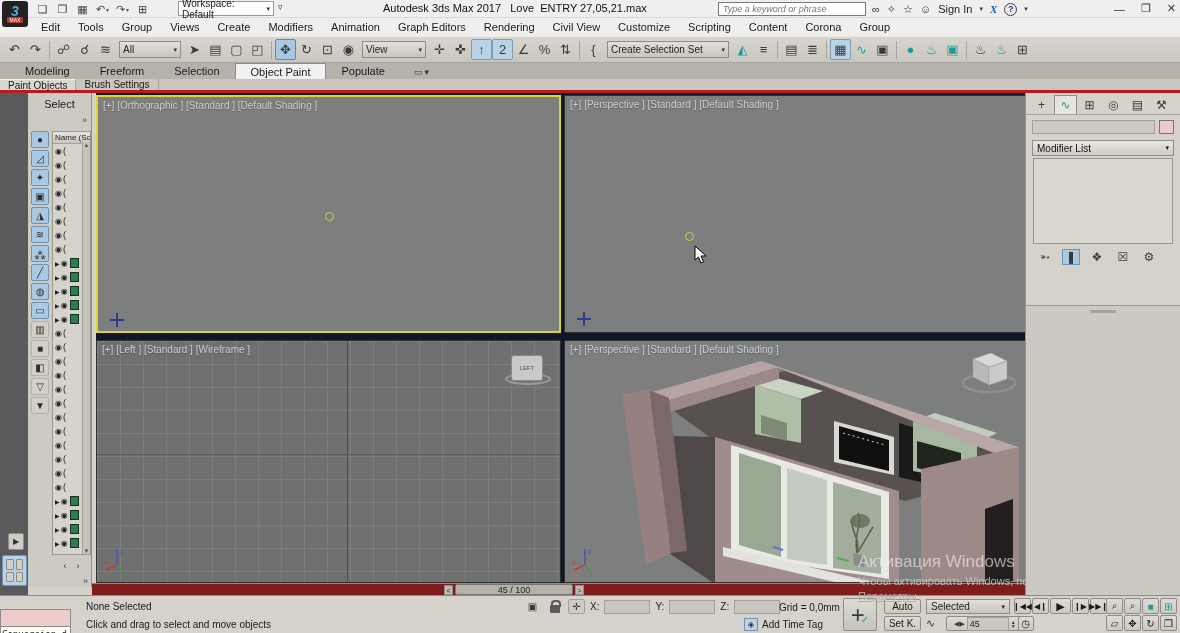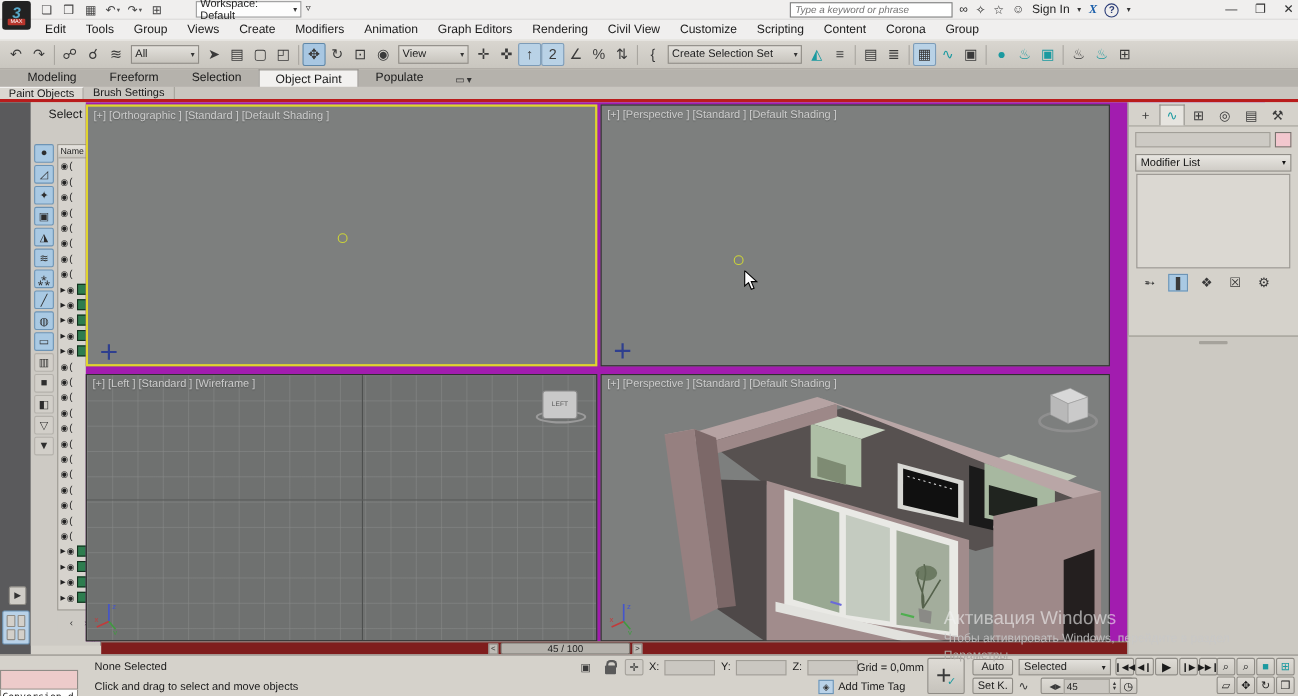--- a/index.html
+++ b/index.html
@@ -84,40 +84,40 @@
   .xrow { height:14px; display:flex; align-items:center; font-size:9px; color:#222; padding-left:2px; white-space:nowrap; }
   .xrow .arr { display:none; font-size:6px; margin-right:1px; color:#222; }
   .xrow .gsw { display:none; width:9px; height:10px; background:var(--explorer-green,#2e7d4f); border:1px solid #12301d; margin-left:1px; }
   .xrow .eye { font-size:8px; margin-right:1px; }
   .xrow.g .arr, .xrow.g .gsw { display:inline-block; }
   .exp-foot { position:absolute; left:24px; bottom:14px; right:0; height:14px; display:flex; align-items:center; justify-content:center;
               gap:10px; font-size:9px; color:#333; background:#cdcac4; }
   .exp-more { position:absolute; right:3px; bottom:1px; font-size:9px; color:#444; }
 
   
-  .vparea { position:absolute; left:78px; top:93px; width:1072px; height:490px; background:#a21caf; }
+  .vparea { position:absolute; left:96px; top:93px; width:1072px; height:490px; background:#0f172a; }
   .vp { position:absolute; background:var(--viewport-bg,#7d7f7e); border:1px solid #2f2f2f; overflow:hidden; }
   .vp.active { border:2px solid var(--accent-yellow,#dfd42e); }
   .vplabel { position:absolute; left:5px; top:3px; font-size:10px; color:#cccccc; text-shadow:0 1px 1px rgba(0,0,0,.25); white-space:nowrap; }
   .vp-bl { background-color:var(--wireframe-bg,#6f7170);
            background-image:linear-gradient(rgba(136,138,137,.55) 1px, transparent 1px),
                             linear-gradient(90deg, rgba(136,138,137,.55) 1px, transparent 1px);
            background-size:23px 23px; }
   .majv { position:absolute; top:0; bottom:0; width:1px; background:#4e504f; }
   .majh { position:absolute; left:0; right:0; height:1px; background:#5a5c5b; }
   .brushring { position:absolute; width:9px; height:9px; border:1.5px solid #cdd438; border-radius:50%; }
   .cursor { position:absolute; width:13px; height:18px; }
   .vcube { position:absolute; }
   .vcube .face { position:absolute; left:6px; top:2px; width:32px; height:26px; background:#c9c9c9; border:1px solid #8a8a8a; border-radius:3px;
                  font-size:6px; color:#555; display:flex; align-items:center; justify-content:center; }
   .vcube .ring { position:absolute; left:0; top:20px; width:46px; height:12px; border:2px solid #9a9a9a; border-radius:50%; }
   .watermark { position:absolute; left:858px; top:551px; z-index:60; pointer-events:none; line-height:1.35; }
   .watermark .w1 { font-size:17px; color:rgba(242,242,242,.6); }
   .watermark .w2 { font-size:11px; color:rgba(200,200,200,.85); }
-  .watermark .w3 { font-size:11px; color:rgba(175,173,168,.95); }
+  .watermark .w3 { font-size:11px; color:rgba(175,173,168,.95);text-decoration:underline; }
 
   
   .timeline { position:absolute; left:92px; top:583px; width:933px; height:12px; background:#7f1d1d; border-top:1px solid #8f8c86; }
   .tlbtn { position:absolute; top:1px; width:9px; height:10px; background:#bfbcb6; border:1px solid #8f8c86; font-size:7px;
            display:flex; align-items:center; justify-content:center; color:#333; }
   .tslider { position:absolute; left:363px; top:0px; width:118px; height:11px; background:#b5b2ac; border:1px solid #77756f; border-radius:2px;
              font-size:9px; display:flex; align-items:center; justify-content:center; color:#222; }
 
   
   .cmdpanel { position:absolute; left:1025px; top:93px; width:155px; height:502px; background:var(--panel-bg,#d5d2cb); border-left:1px solid #94918b; }
@@ -219,20 +219,21 @@
         </span>
         <span class="ticon">
           <b style="font-weight:normal">⊞</b>
         </span>
       </div>
     <div class="wsdd">
       <span>Workspace: Default</span>
       <span class="car">▾</span>
     </div>
     <span class="wsfly">▿</span>
+    <div class="wtitle"><span>Autodesk 3ds Max 2017</span>&nbsp;&nbsp;&nbsp;<span>Love  ENTRY 27,05,21.max</span></div>
     <input class="searchbox" placeholder="Type a keyword or phrase" style="">
     <div class="tbicons">
       <span>∞</span>
       <span>✧</span>
       <span>☆</span>
       <span>☺</span>
       <span class="signin">Sign In</span>
       <span class="car">▾</span>
       <span class="xchg">X</span>
       <span class="helpq">?</span>

